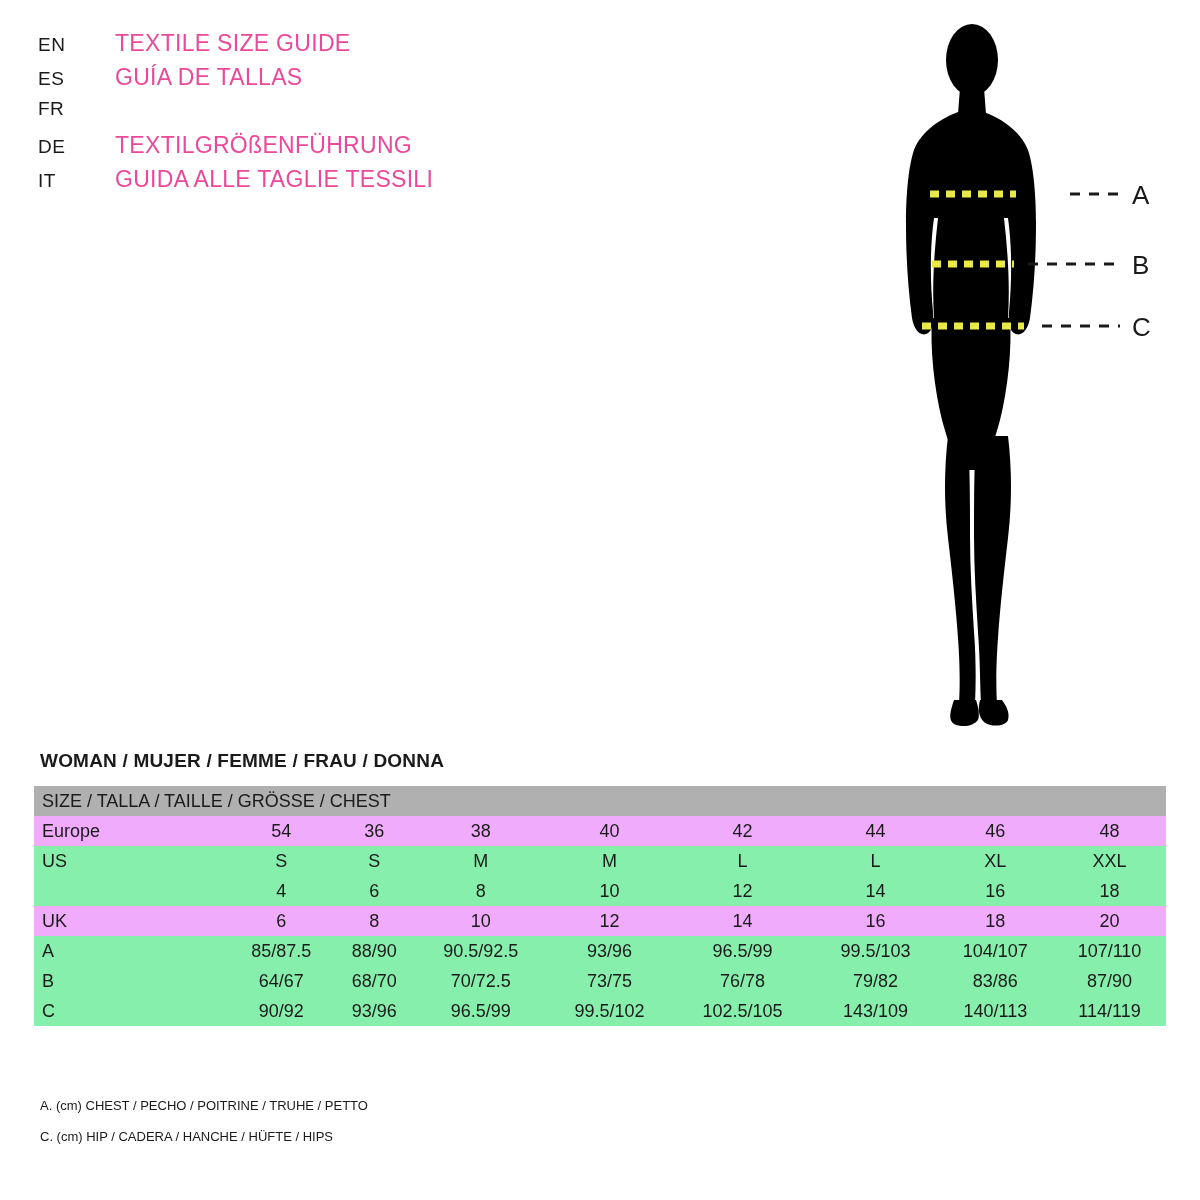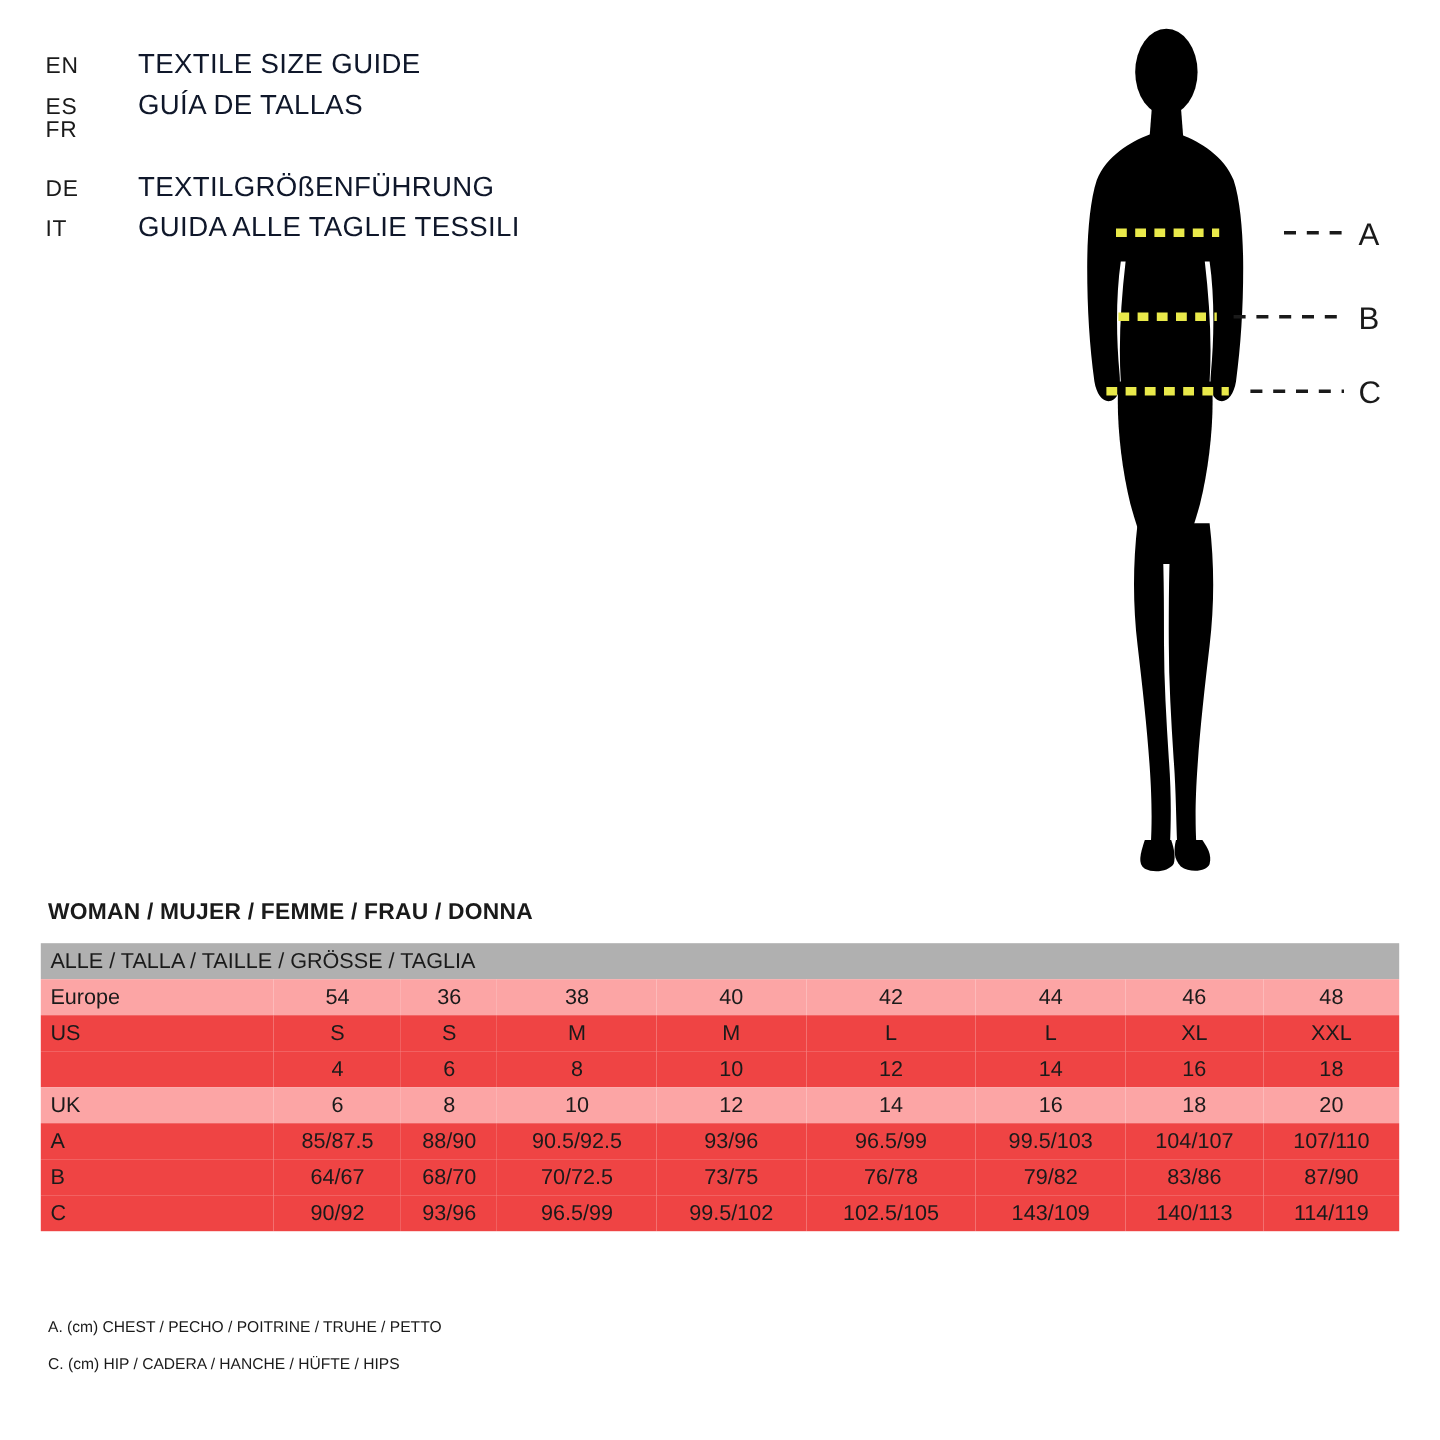--- a/index.html
+++ b/index.html
@@ -31,23 +31,22 @@
   .title-lang {
     width: 77px;
     font-size: 19px;
     letter-spacing: 0.5px;
     color: #1a1a1a;
     flex: none;
   }
   .title-text {
     font-size: 23px;
     letter-spacing: 0.3px;
-    color: #0f172a;
+    color: #ec4899;
     white-space: nowrap;
-    margin-top: 10px;
   }
 
   
   .figure-area {
     position: absolute;
     left: 850px;
     top: 18px;
     width: 340px;
     height: 730px;
   }
@@ -87,22 +86,22 @@
   table.size-table td.rowhead {
     text-align: left;
     padding-left: 8px;
     width: 186px;
   }
   tr.header-row td {
     background: #b0b0b0;
     font-size: 18px;
     height: 30px;
   }
-  tr.band td { background: #ef4444; }
-  tr.plain td { background: #fca5a5; }
+  tr.band td { background: #86efac; }
+  tr.plain td { background: #f0abfc; }
 
   
   .footnotes {
     position: absolute;
     left: 40px;
     top: 1090px;
     width: 700px;
   }
   .footnote {
     font-size: 13px;
@@ -212,21 +211,21 @@
     <text id="mk1" x="282" y="256" font-family="Liberation Sans, sans-serif" font-size="26" fill="#1a1a1a">B</text>
     <text id="mk2" x="282" y="318" font-family="Liberation Sans, sans-serif" font-size="26" fill="#1a1a1a">C</text>
   </svg>
 </div>
 
 <div class="section-label">WOMAN / MUJER / FEMME / FRAU / DONNA</div>
 
 <table class="size-table">
   <tbody>
     <tr class="header-row">
-      <td class="rowhead" colspan="9">ALLE / TALLA / TAILLE / GRÖSSE / TAGLIA</td>
+      <td class="rowhead" colspan="9">SIZE / TALLA / TAILLE / GRÖSSE / CHEST</td>
     </tr>
 
     <tr class="plain">
       <td class="rowhead">Europe</td>
       <td>54</td>
       <td>36</td>
       <td>38</td>
       <td>40</td>
       <td>42</td>
       <td>44</td>

